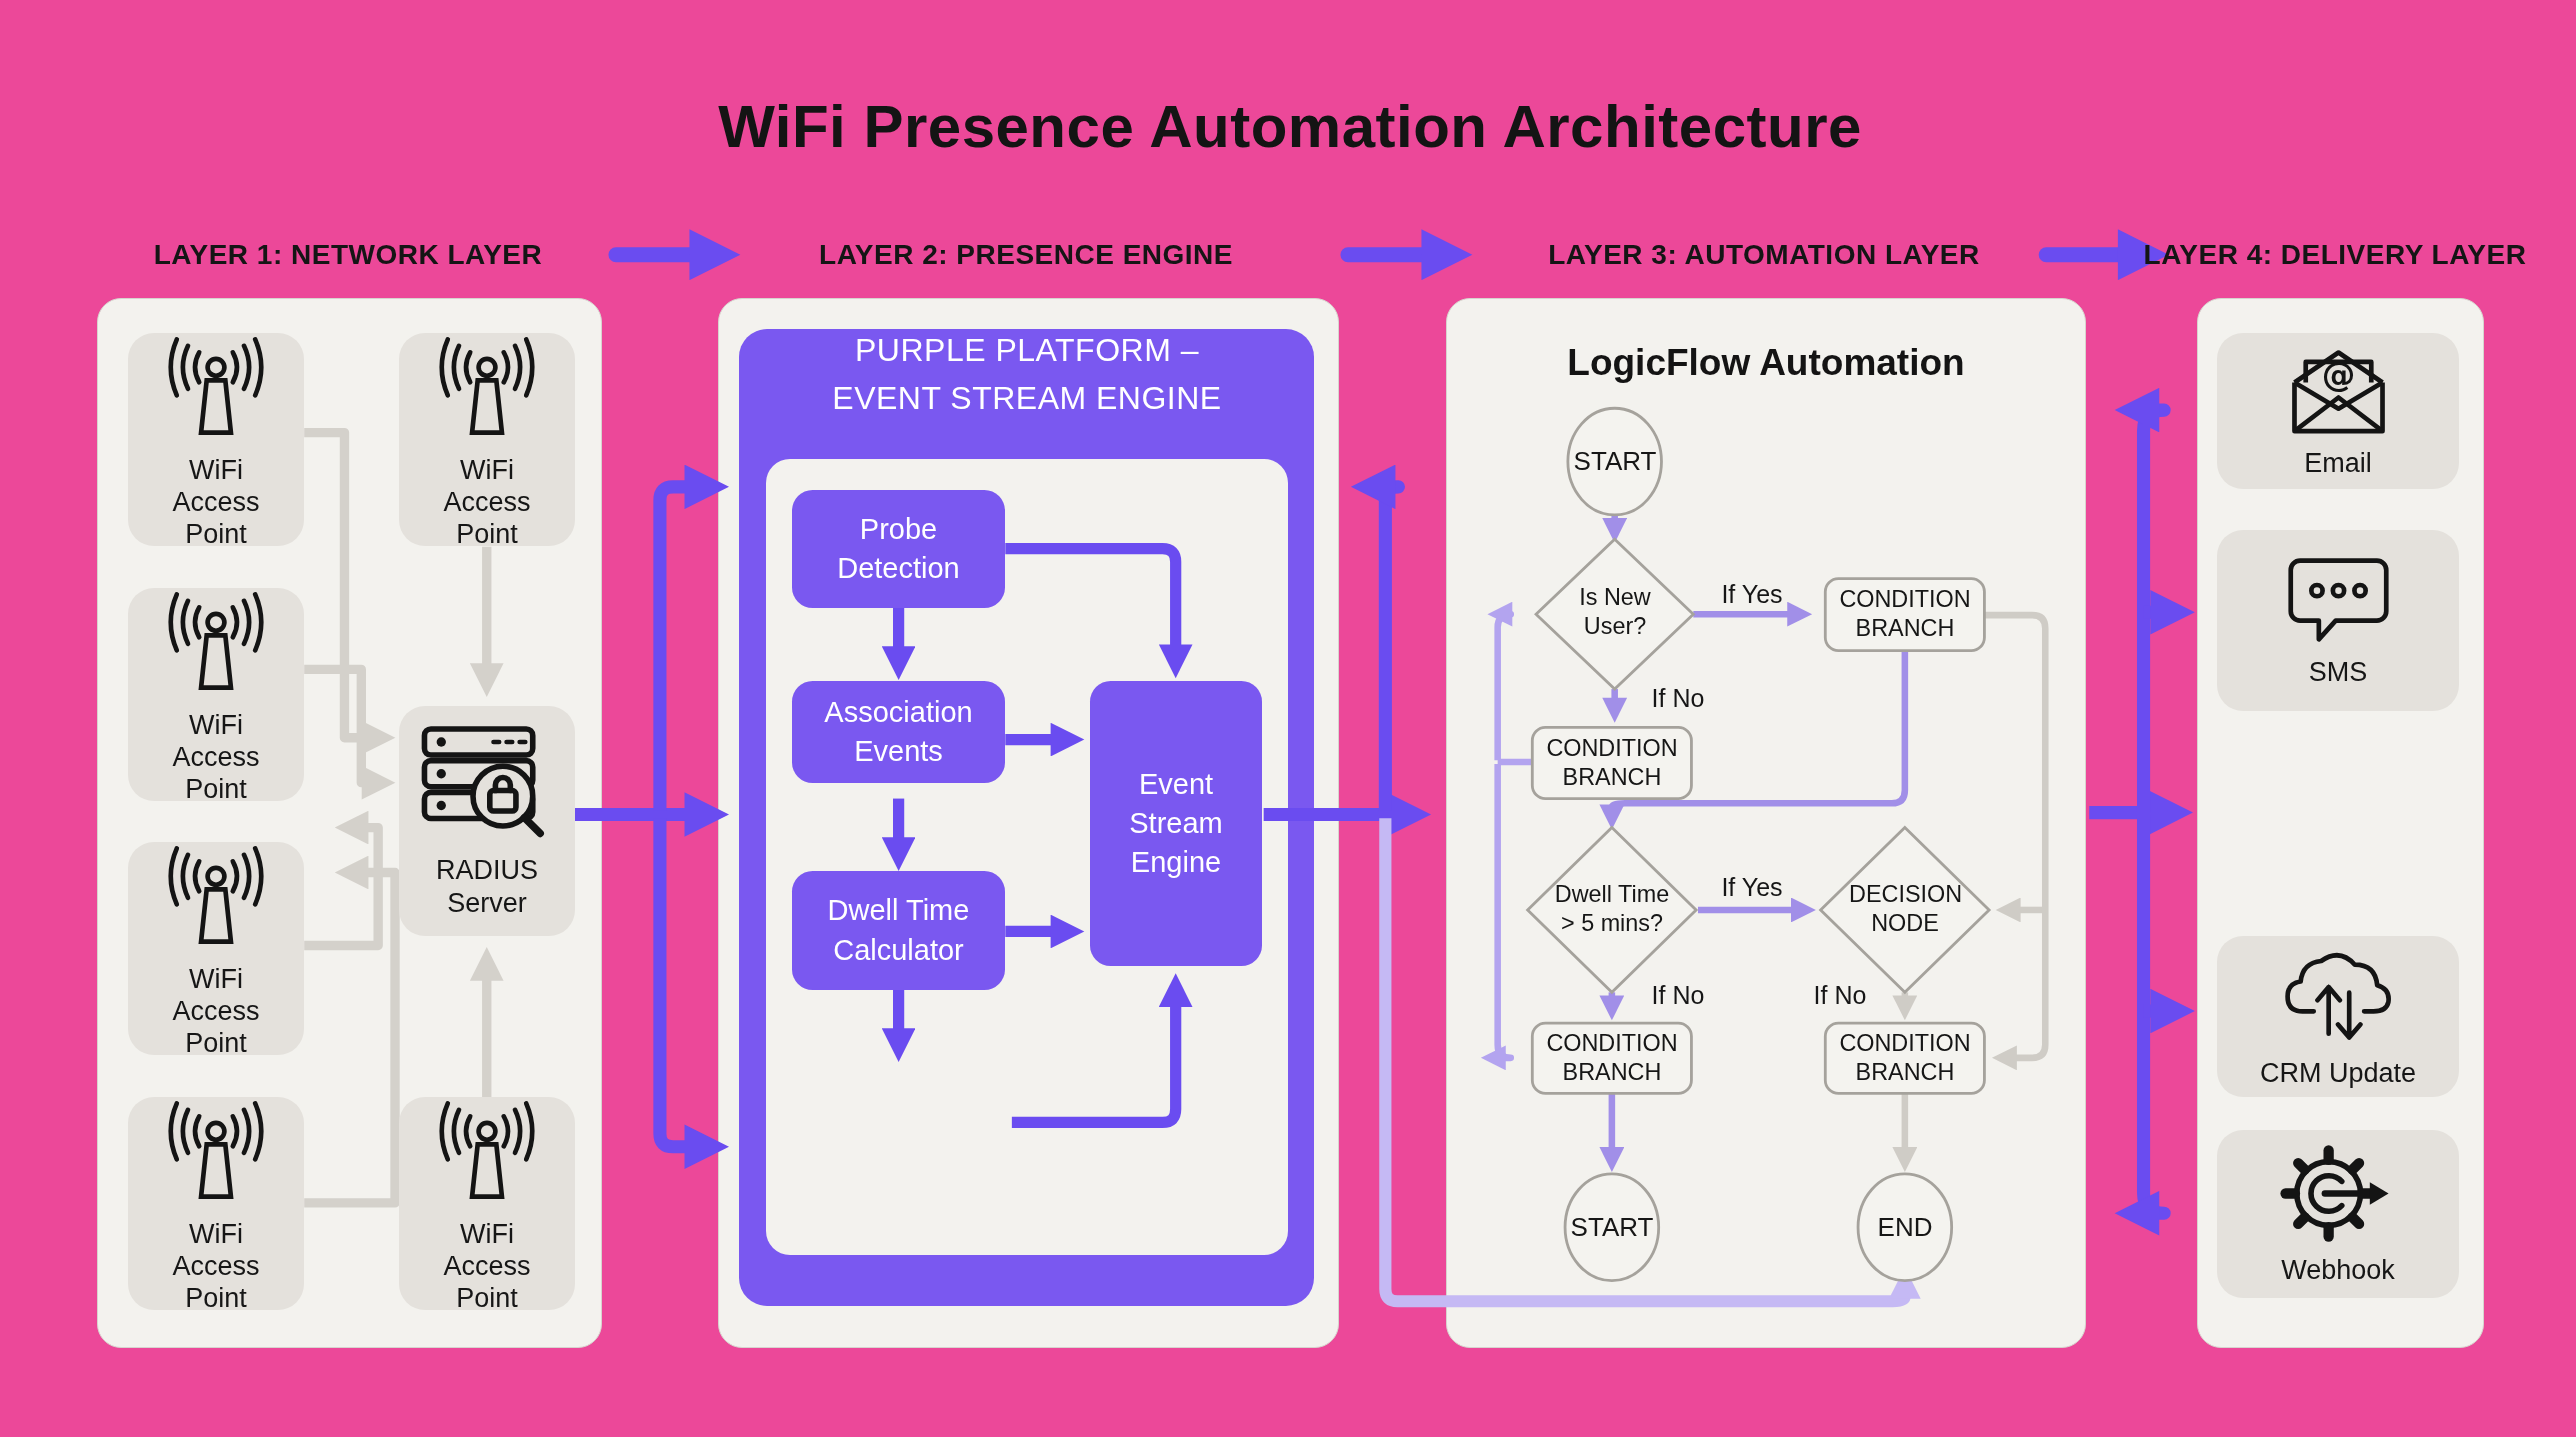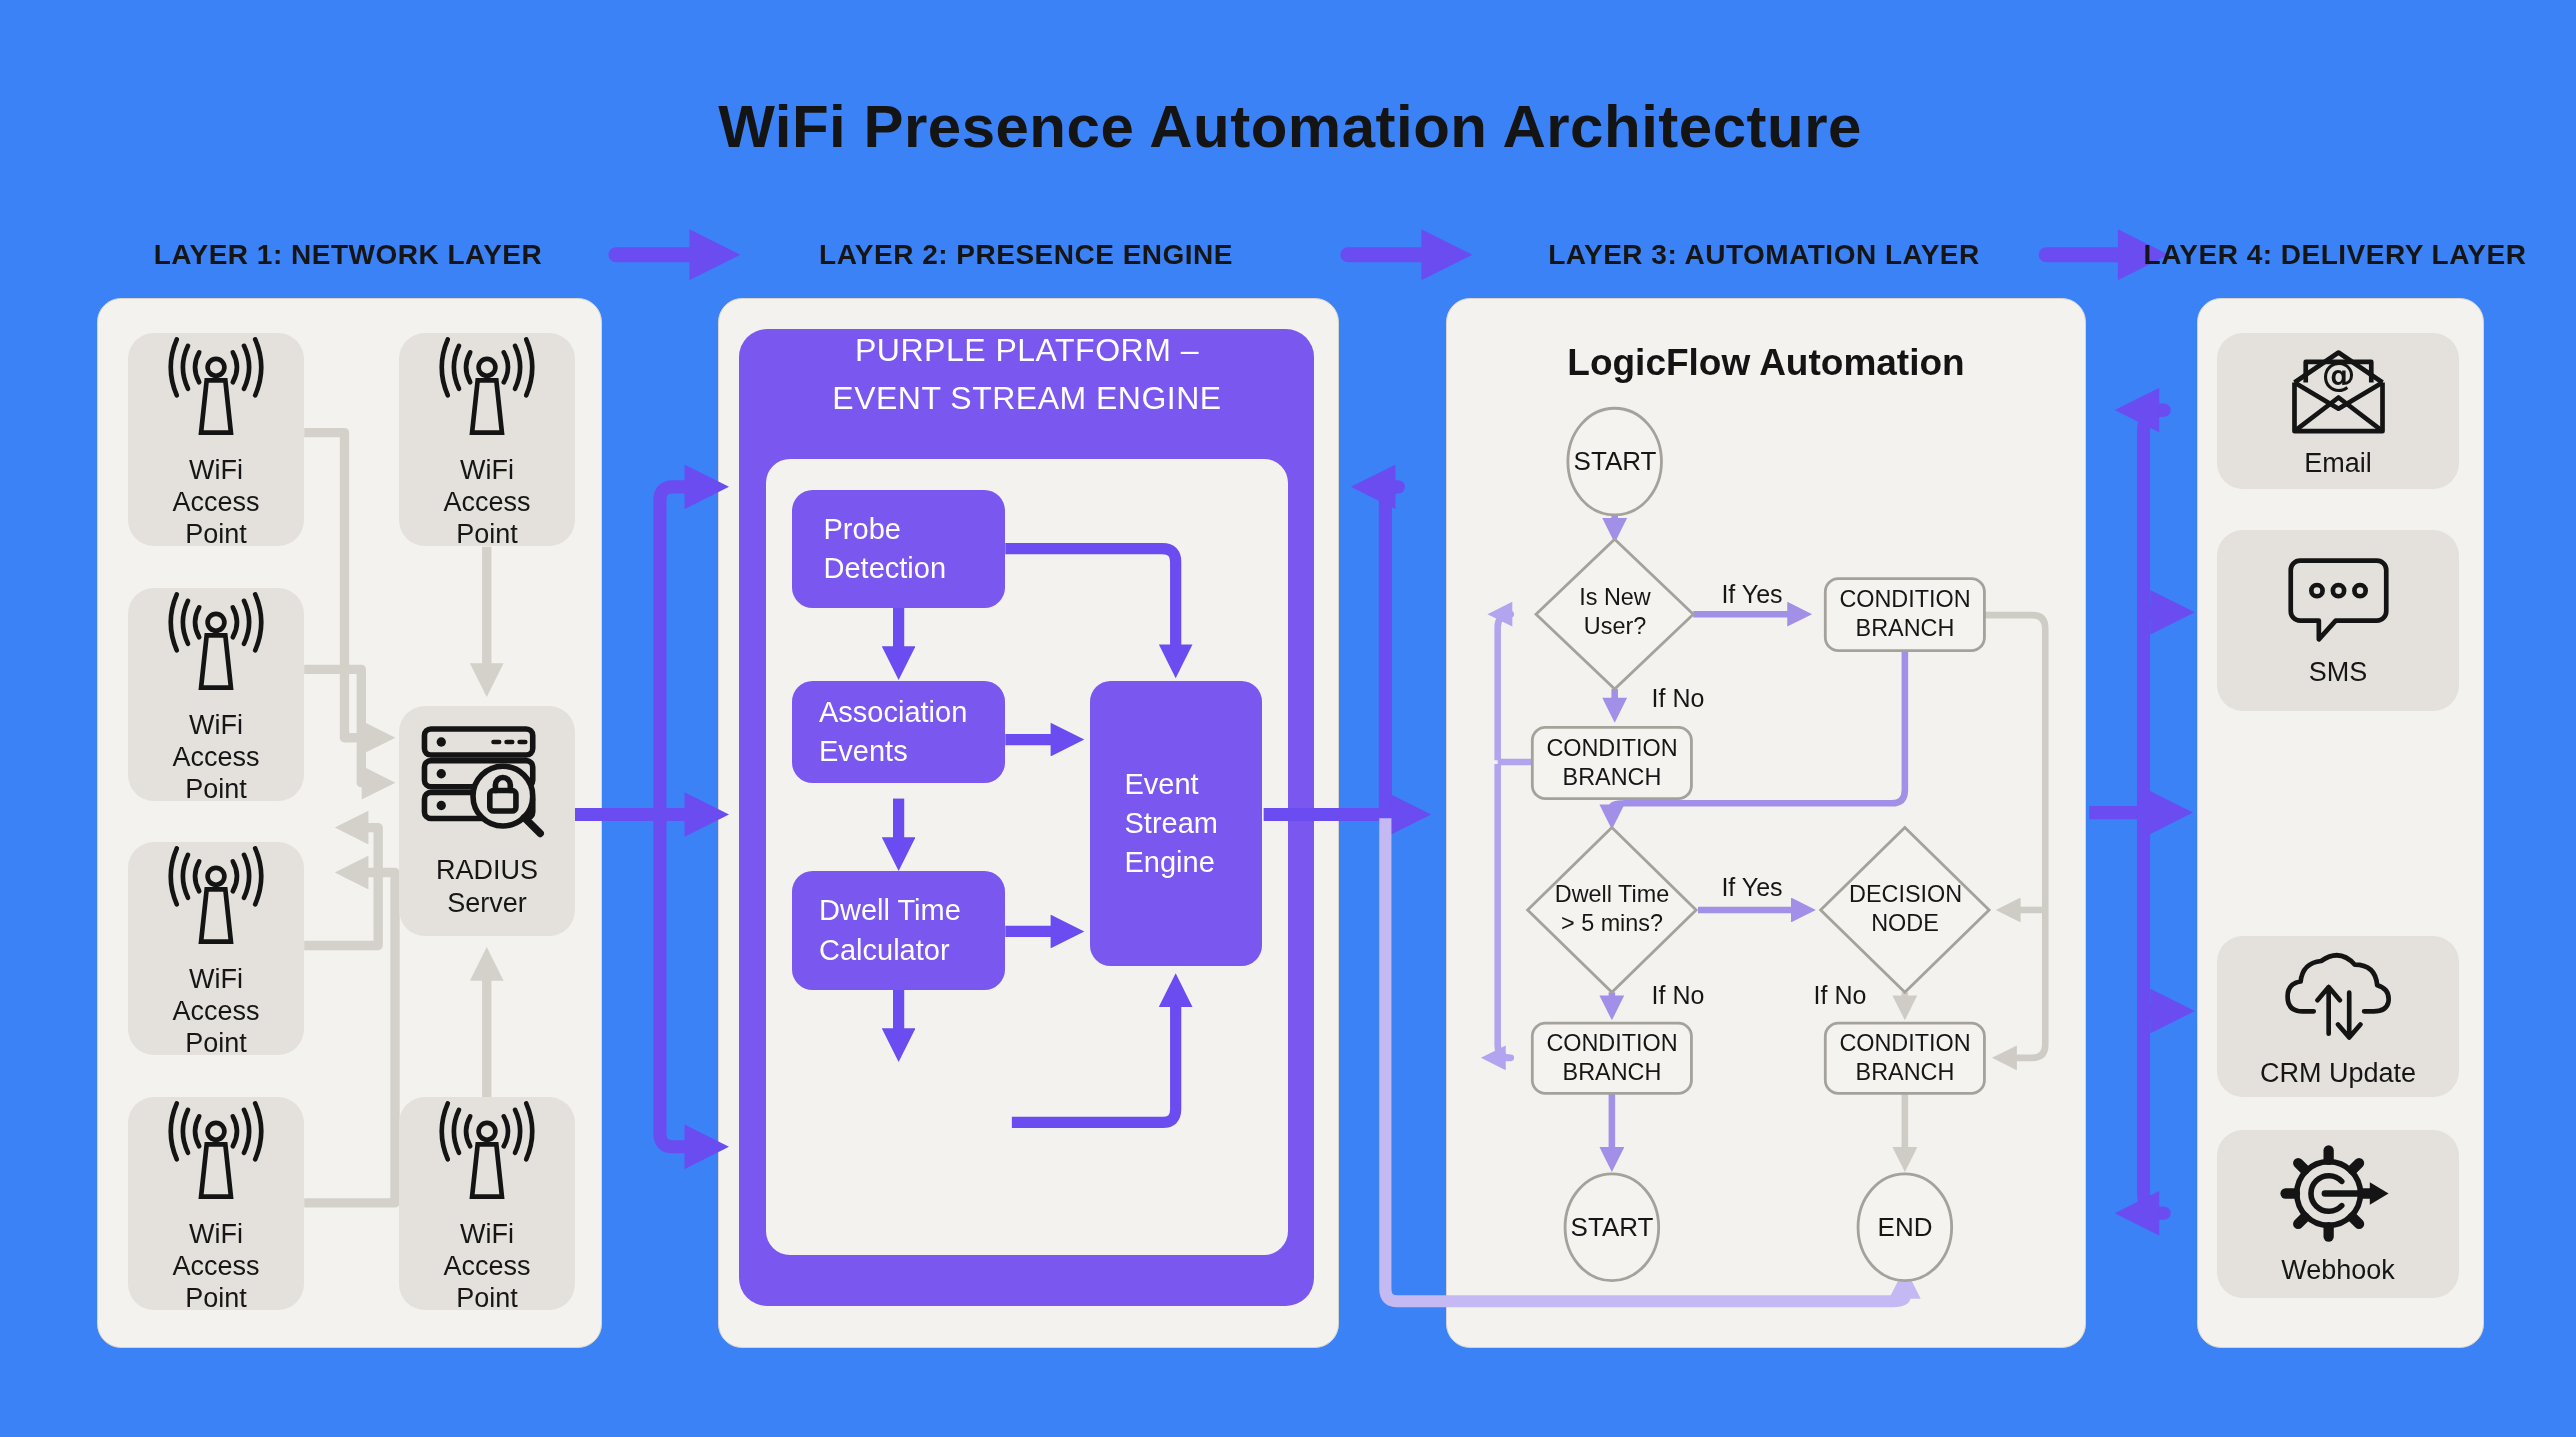--- a/index.html
+++ b/index.html
@@ -1,33 +1,33 @@
 <!DOCTYPE html>
 <html style="font-size:15px"><head>
 <meta charset="utf-8">
 <style>
   html,body{margin:0;padding:0;background:#f1efe9;}
-  #canvas{position:relative;width:2576px;height:1438px;background:#3b82f6;
+  #canvas{position:relative;width:2576px;height:1438px;background:#ec4899;
     font-family:"Liberation Sans",sans-serif;color:#141414;overflow:hidden;}
   .abs{position:absolute;}
   .center-text{transform:translate(-50%,-50%);text-align:center;white-space:nowrap;}
   #main-title{left:1290px;top:126px;font-size:60px;font-weight:600;letter-spacing:0.5px;}
   .layer-label{top:255px;font-size:28px;font-weight:700;letter-spacing:0.5px;color:#151515;}
   .panel{background:#f3f2ee;border:1.9px solid #d7d4ce;border-radius:24px;box-sizing:border-box;}
   .graybox{background:#e4e1dc;border-radius:26px;display:flex;flex-direction:column;
     align-items:center;justify-content:center;gap:9.4px;box-sizing:border-box;}
   .graybox .lbl{font-size:27px;line-height:1.2;text-align:center;color:#161616;}
   .icon{flex:0 0 auto;}
   
   #platform{left:739px;top:329px;width:575px;height:977px;background:#7a58f0;border-radius:28px;}
   #platform-header{left:1027px;top:374px;width:524px;transform:translate(-50%,-50%);
     text-align:center;color:#ffffff;font-size:32px;font-weight:500;line-height:1.5;letter-spacing:0.5px;}
   #inner-panel{left:766px;top:459px;width:522px;height:796px;background:#f3f2ee;border-radius:24px;}
   .pnode{background:#7a58f0;border-radius:20.6px;display:flex;align-items:center;justify-content:center;
-    color:#fff;font-size:29px;line-height:1.35;box-sizing:border-box;padding:9.4px 24px;}
+    color:#fff;font-size:29px;line-height:1.35;text-align:center;box-sizing:border-box;padding:9.4px 24px;}
   
   .fl-label{font-size:23.4px;font-weight:500;line-height:1.25;text-align:center;color:#161616;
     transform:translate(-50%,-50%);}
   .fl-label.wrap{white-space:normal;width:154px;}
   .edge-label{font-size:25px;font-weight:500;color:#161616;transform:translate(-50%,-50%);white-space:nowrap;}
   #logicflow-title{left:1766px;top:363px;font-size:37px;font-weight:600;}
   svg.overlay{position:absolute;left:0;top:0;z-index:1;pointer-events:none;}
   .lvl0{z-index:0;} .lvl2{position:absolute;z-index:2;}
 </style>
 </head>

